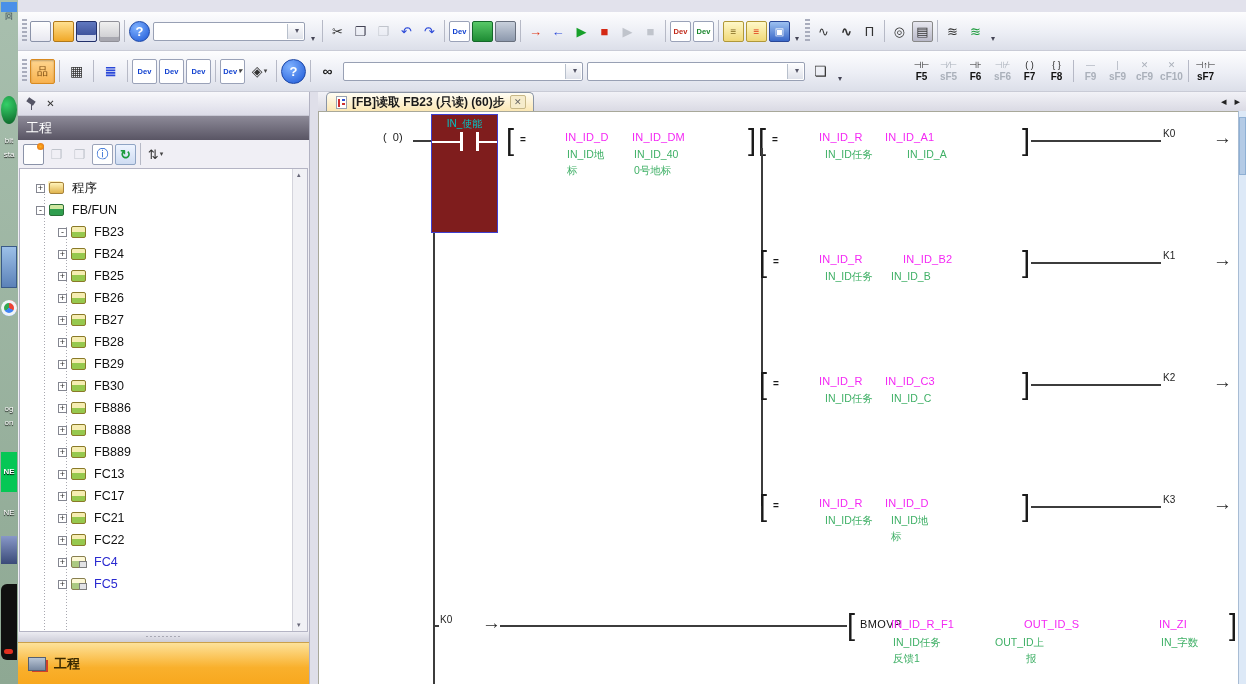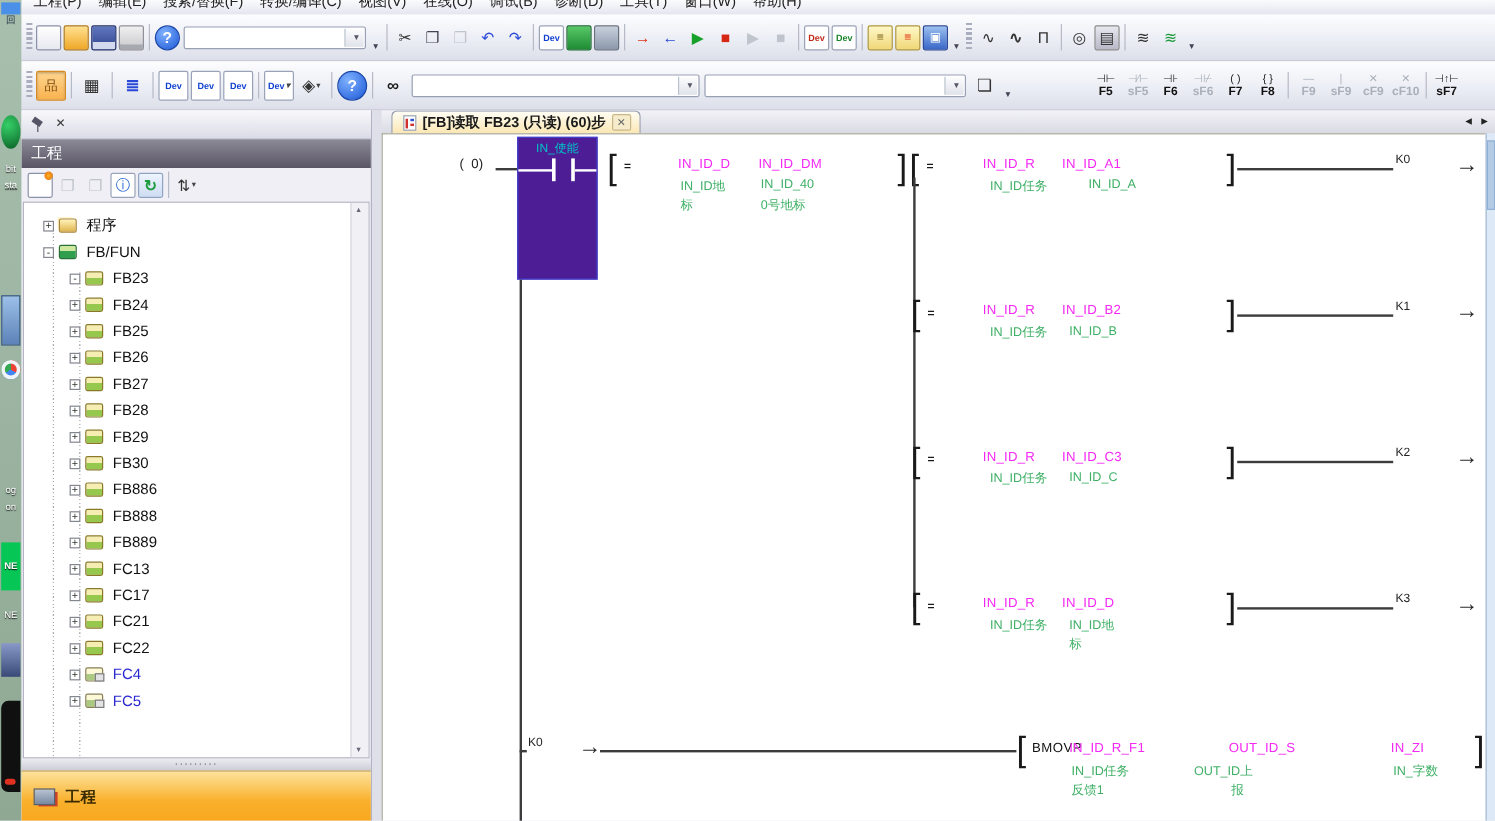--- a/index.html
+++ b/index.html
@@ -138,21 +138,21 @@
   .ln{position:absolute;background:#3c3c3c}
   .hl{height:2px}.vl{width:2px}
   .step{position:absolute;font-size:11px;color:#222;white-space:pre}
   .dev{position:absolute;color:#f428f4;font-size:11px;white-space:nowrap;letter-spacing:.2px}
   .cmt{position:absolute;color:#3fb066;font-size:10.5px;white-space:nowrap}
   .br{position:absolute;color:#1a1a1a;font-size:29px;line-height:28px;font-weight:300}
   .eq{position:absolute;color:#1a1a1a;font-size:10px;font-weight:bold}
   .kl{position:absolute;color:#222;font-size:10px}
   .jarr{position:absolute;color:#2a2a2a;font-size:19px;line-height:18px}
   .instr{position:absolute;color:#111;font-size:11px;letter-spacing:.4px}
-  .selbox{position:absolute;left:112px;top:2px;width:67px;height:119px;background:#4c1d95;border:1px solid #3f3fd0}
+  .selbox{position:absolute;left:112px;top:2px;width:67px;height:119px;background:#7f1d1d;border:1px solid #3f3fd0}
   .selbox .wl{position:absolute;background:#fff}
   .ctl{position:absolute;left:0;right:0;top:2px;text-align:center;color:#00c6c6;font-size:10px}
 </style>
 </head>
 <body>
 
 <div id="app">
 
   <div class="desk">
 
@@ -164,33 +164,20 @@
       <div class="dit d-blue"><i></i></div>
       <div class="dit d-chrome"><i></i></div>
       <div class="dit d-og"><i>og</i></div>
       <div class="dit d-on"><i>on</i></div>
       <div class="dit d-line"><i>NE</i></div>
       <div class="dit d-ne"><i>NE</i></div>
       <div class="dit d-photo"><i></i></div>
       <div class="dit d-qq"><i></i></div>
     </div>
 
-  <div class="menubar">
-      <span class="mi">工程(P)</span>
-      <span class="mi">编辑(E)</span>
-      <span class="mi">搜索/替换(F)</span>
-      <span class="mi">转换/编译(C)</span>
-      <span class="mi">视图(V)</span>
-      <span class="mi">在线(O)</span>
-      <span class="mi">调试(B)</span>
-      <span class="mi">诊断(D)</span>
-      <span class="mi">工具(T)</span>
-      <span class="mi">窗口(W)</span>
-      <span class="mi">帮助(H)</span>
-    </div>
 
   <div class="tbrow tb1">
 
   <span class="x grip"><i></i></span>
       <span class="x tbi i-new">
         <i></i>
       </span>
       <span class="x tbi i-open">
         <i></i>
       </span>
@@ -610,21 +597,21 @@
       <i class="ln hl" style="left:712px;top:28px;width:130px"></i>
       <span class="kl" style="left:844px;top:16px">K0</span>
       <span class="jarr" style="left:894px;top:17px">→</span>
 
       <i class="ln vl" style="left:442px;top:36px;height:358px"></i>
       <i class="ln vl" style="left:114px;top:121px;height:452px"></i>
 
       <span class="br" style="left:440px;top:136px">[</span>
       <span class="eq" style="left:454px;top:144px">=</span>
       <span class="dev" style="left:500px;top:141px">IN_ID_R</span>
-      <span class="dev" style="left:566px;top:141px">IN_ID_B2</span>
+      <span class="dev" style="left:584px;top:141px">IN_ID_B2</span>
       <span class="cmt" style="left:506px;top:158px">IN_ID任务</span>
       <span class="cmt" style="left:572px;top:158px">IN_ID_B</span>
       <span class="br" style="left:703px;top:136px">]</span>
       <i class="ln hl" style="left:712px;top:150px;width:130px"></i>
       <span class="kl" style="left:844px;top:138px">K1</span>
       <span class="jarr" style="left:894px;top:139px">→</span>
 
       <span class="br" style="left:440px;top:258px">[</span>
       <span class="eq" style="left:454px;top:266px">=</span>
       <span class="dev" style="left:500px;top:263px">IN_ID_R</span>

